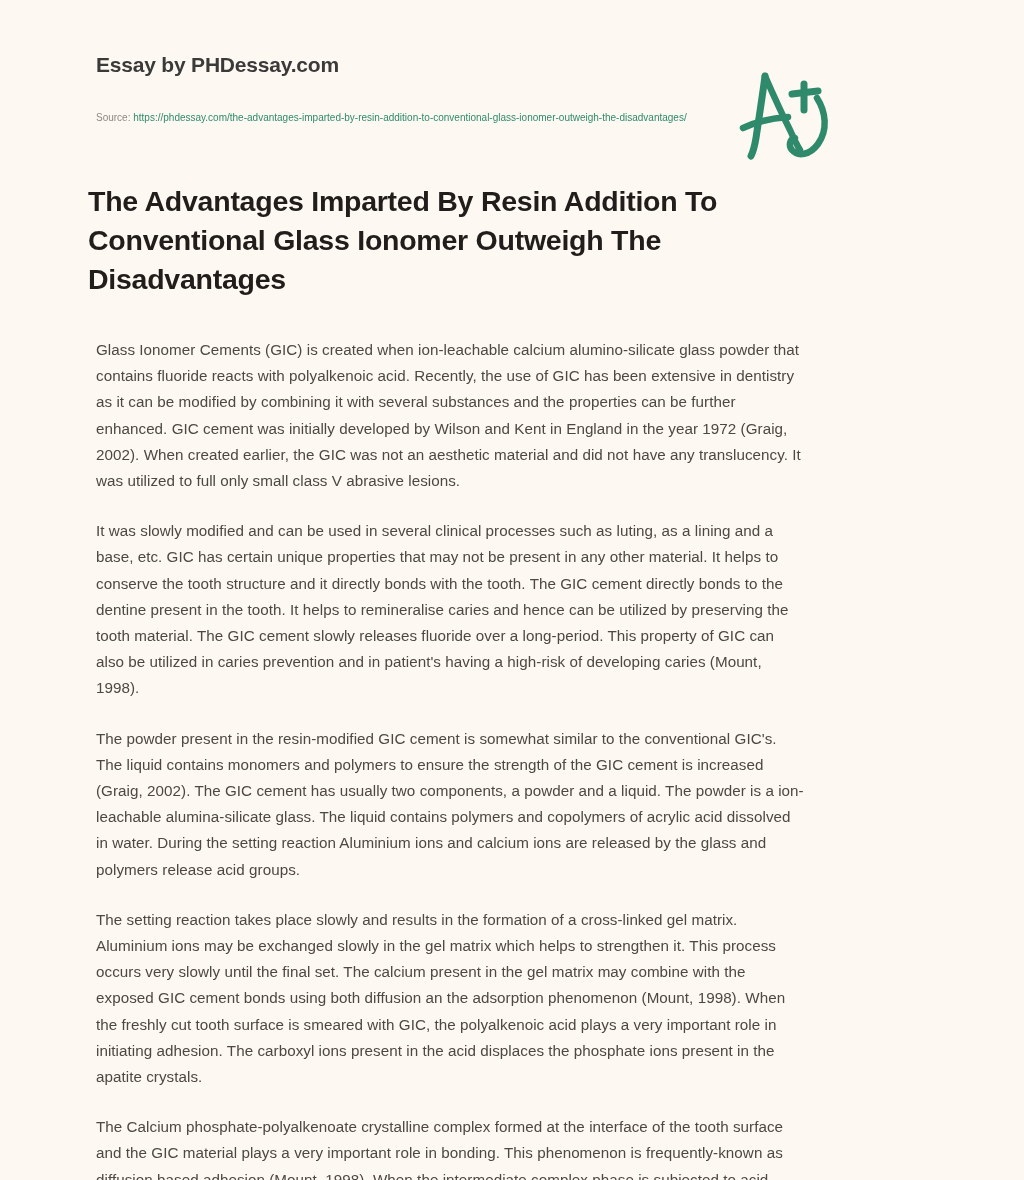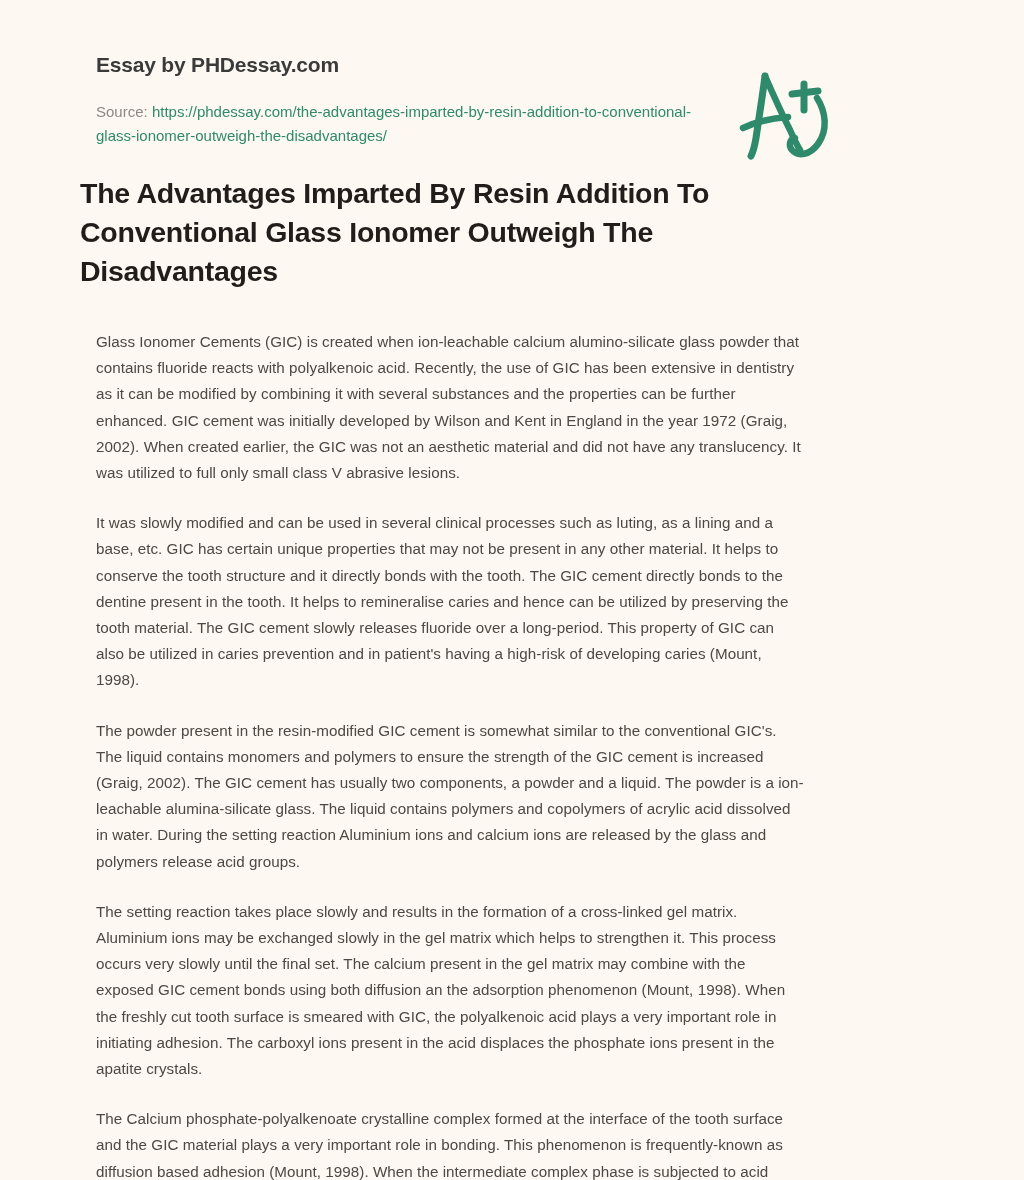--- a/index.html
+++ b/index.html
@@ -34,22 +34,22 @@
     font-size: 21px;
     font-weight: bold;
     color: #3a3a3a;
     letter-spacing: -0.2px;
     line-height: 26px;
     margin: 0;
   }
 
   .source-block {
     margin-top: 22px;
-    font-size: 15px;
-    line-height: 24px;
+    font-size: 10px;
+    line-height: 35px;
     max-width: 620px;
     word-break: break-word;
   }
   .source-label {
     color: #8d8984;
   }
   .source-url {
     color: #2f8a6c;
     text-decoration: none;
     cursor: pointer;
@@ -59,21 +59,21 @@
     position: absolute;
     top: 62px;
     right: 58px;
     width: 110px;
     height: 105px;
   }
   .logo svg { display:block; width: 110px; height: 105px; }
 
   
   .doc-title {
-    margin: 4px;
+    margin: 12px;
     padding: 0 150px 0 76px;
     font-size: 28.5px;
     line-height: 39px;
     font-weight: bold;
     color: #201d1b;
     letter-spacing: -0.25px;
   }
 
   
   .body-copy {

